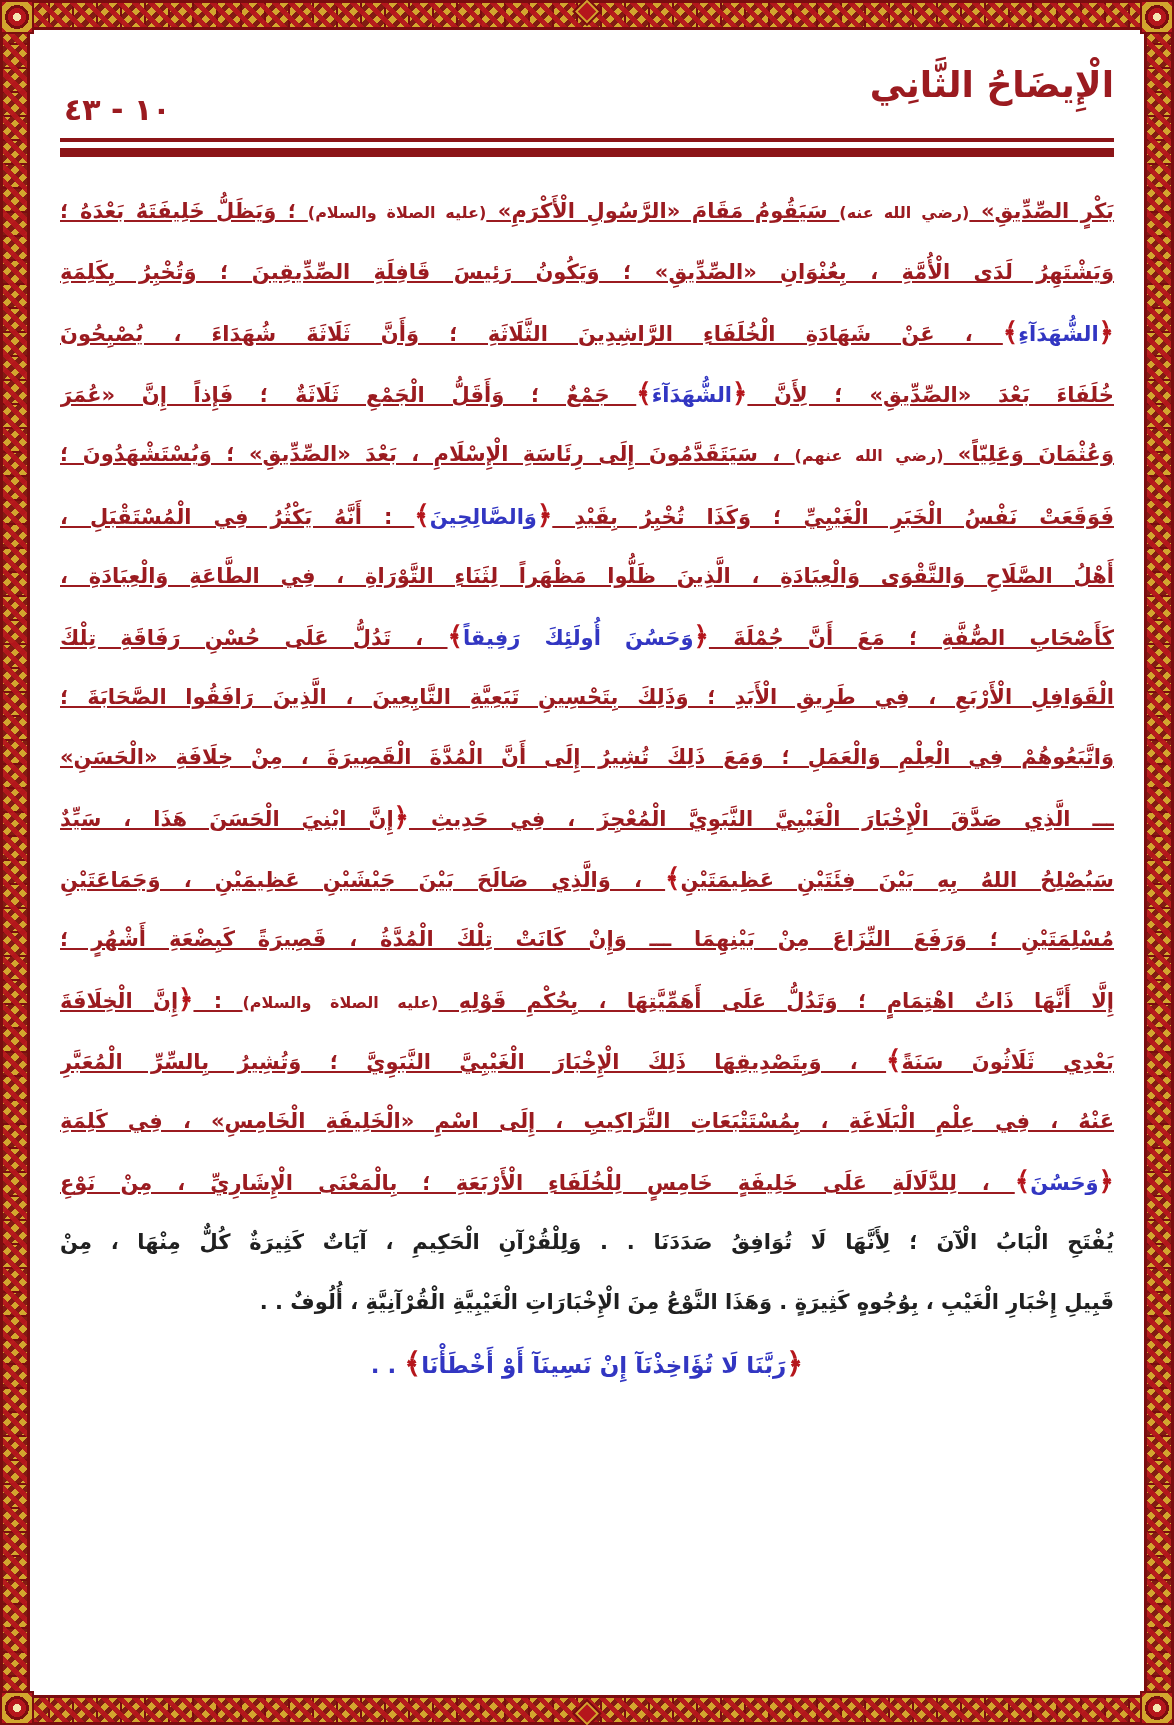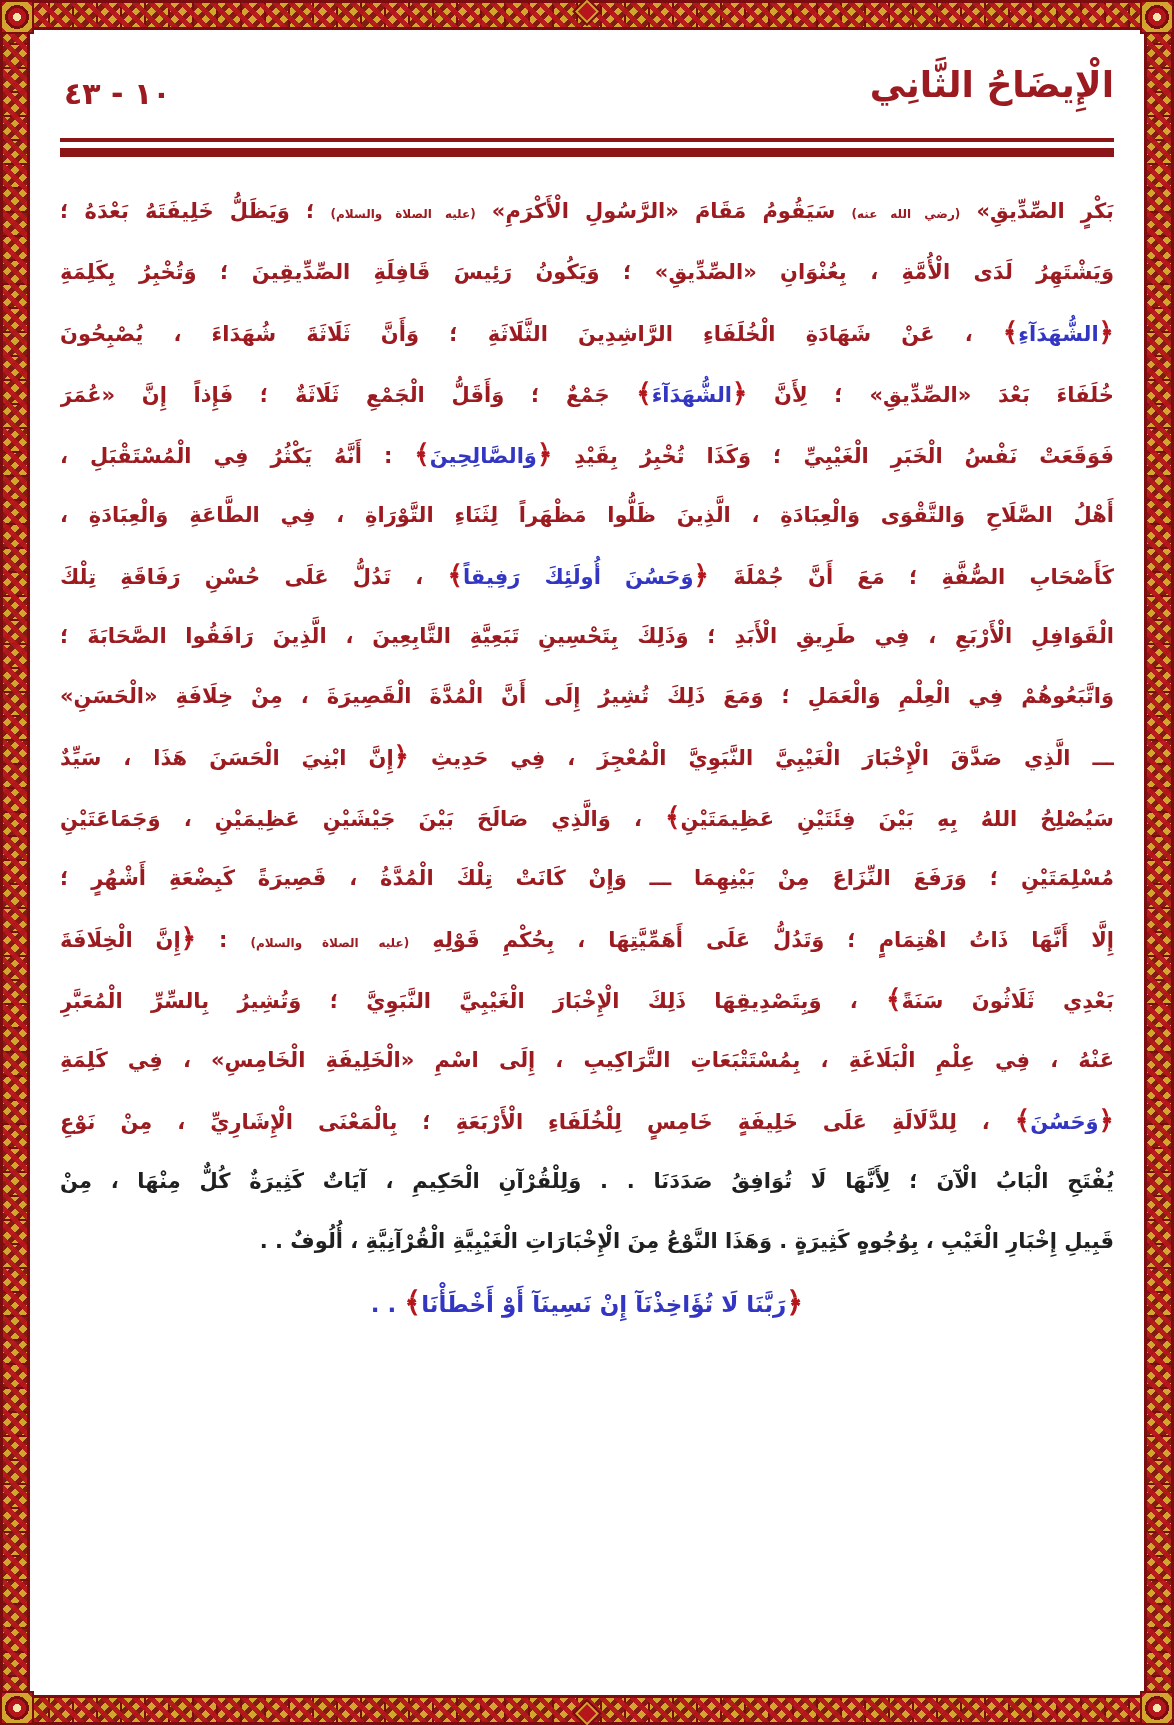--- a/index.html
+++ b/index.html
@@ -39,41 +39,41 @@
     transform:translateX(-50%) rotate(45deg);
   }
   .jewel.top{top:3px;} .jewel.bottom{bottom:3px;}
   
   .content{
     position:absolute;top:30px;left:30px;right:30px;bottom:30px;
     padding:26px 30px 0 30px;direction:rtl;box-sizing:border-box;
   }
   .header{position:relative;height:72px;}
   .page-num{
-    position:absolute;left:4px;top:20px;direction:rtl;
+    position:absolute;left:4px;top:36px;direction:rtl;
     font-size:30px;font-weight:bold;color:#9b1b20;letter-spacing:2px;
   }
   .title{
     text-align:right;padding-top:8px;
     font-size:36px;font-weight:bold;color:#9b1b20;
   }
   .rule{height:6px;border-top:4px solid #8c1518;border-bottom:9px solid #8c1518;margin-top:10px;}
   .body{margin-top:24px;}
   .line{
     line-height:60px;max-height:61px;overflow:hidden;
     font-size:21px;font-weight:bold;
     text-align:justify;text-align-last:justify;
   }
   .line.right{text-align:center;text-align-last:right;}
   .line.center{text-align-last:center;line-height:63px;font-size:23px;}
-  .seg-red{color:#9b1b20;}
+  .seg-red{color:#9b1b20;text-decoration:underline;}
   .seg-blue{color:#3236c2;}
   .seg-black{color:#202020;}
   .seg-bracket{color:#b5161c;font-size:1.25em;}
-  .seg-hon{color:#9b1b20;font-size:12px;}
+  .seg-hon{color:#9b1b20;font-size:16px;}
   .seg-dot{color:#8c1518;font-size:0.8em;}
 </style>
 </head>
 <body>
 
 <div class="page">
 
   <div class="strip h top"></div>
   <div class="strip h bottom"></div>
   <div class="strip v left"></div>
@@ -89,20 +89,21 @@
     <div class="header">
       <div class="page-num">١٠ - ٤٣</div>
       <div class="title">الْإِيضَاحُ الثَّانِي</div>
     </div>
     <div class="rule"></div>
     <div class="body" id="body-root">
         <div class="line "><span class="seg-red">بَكْرٍ الصِّدِّيقِ» </span><span class="seg-hon">(رضي الله عنه)</span><span class="seg-red"> سَيَقُومُ مَقَامَ «الرَّسُولِ الْأَكْرَمِ» </span><span class="seg-hon">(عليه الصلاة والسلام)</span><span class="seg-red"> ؛ وَيَظَلُّ خَلِيفَتَهُ بَعْدَهُ ؛</span></div>
         <div class="line "><span class="seg-red">وَيَشْتَهِرُ لَدَى الْأُمَّةِ ، بِعُنْوَانِ «الصِّدِّيقِ» ؛ وَيَكُونُ رَئِيسَ قَافِلَةِ الصِّدِّيقِينَ ؛ وَتُخْبِرُ بِكَلِمَةِ</span></div>
         <div class="line "><span class="seg-bracket">﴿</span><span class="seg-blue">الشُّهَدَآءِ</span><span class="seg-bracket">﴾</span><span class="seg-red"> ، عَنْ شَهَادَةِ الْخُلَفَاءِ الرَّاشِدِينَ الثَّلَاثَةِ ؛ وَأَنَّ ثَلَاثَةَ شُهَدَاءَ ، يُصْبِحُونَ</span></div>
         <div class="line "><span class="seg-red">خُلَفَاءَ بَعْدَ «الصِّدِّيقِ» ؛ لِأَنَّ </span><span class="seg-bracket">﴿</span><span class="seg-blue">الشُّهَدَآءَ</span><span class="seg-bracket">﴾</span><span class="seg-red"> جَمْعٌ ؛ وَأَقَلُّ الْجَمْعِ ثَلَاثَةٌ ؛ فَإِذاً إِنَّ «عُمَرَ</span></div>
+        <div class="line "><span class="seg-red">وَعُثْمَانَ وَعَلِيّاً» </span><span class="seg-hon">(رضي الله عنهم)</span><span class="seg-red"> ، سَيَتَقَدَّمُونَ إِلَى رِئَاسَةِ الْإِسْلَامِ ، بَعْدَ «الصِّدِّيقِ» ؛ وَيُسْتَشْهَدُونَ ؛</span></div>
         <div class="line "><span class="seg-red">فَوَقَعَتْ نَفْسُ الْخَبَرِ الْغَيْبِيِّ ؛ وَكَذَا تُخْبِرُ بِقَيْدِ </span><span class="seg-bracket">﴿</span><span class="seg-blue">وَالصَّالِحِينَ</span><span class="seg-bracket">﴾</span><span class="seg-red"> : أَنَّهُ يَكْثُرُ فِي الْمُسْتَقْبَلِ ،</span></div>
         <div class="line "><span class="seg-red">أَهْلُ الصَّلَاحِ وَالتَّقْوَى وَالْعِبَادَةِ ، الَّذِينَ ظَلُّوا مَظْهَراً لِثَنَاءِ التَّوْرَاةِ ، فِي الطَّاعَةِ وَالْعِبَادَةِ ،</span></div>
         <div class="line "><span class="seg-red">كَأَصْحَابِ الصُّفَّةِ ؛ مَعَ أَنَّ جُمْلَةَ </span><span class="seg-bracket">﴿</span><span class="seg-blue">وَحَسُنَ أُولَئِكَ رَفِيقاً</span><span class="seg-bracket">﴾</span><span class="seg-red"> ، تَدُلُّ عَلَى حُسْنِ رَفَاقَةِ تِلْكَ</span></div>
         <div class="line "><span class="seg-red">الْقَوَافِلِ الْأَرْبَعِ ، فِي طَرِيقِ الْأَبَدِ ؛ وَذَلِكَ بِتَحْسِينِ تَبَعِيَّةِ التَّابِعِينَ ، الَّذِينَ رَافَقُوا الصَّحَابَةَ ؛</span></div>
         <div class="line "><span class="seg-red">وَاتَّبَعُوهُمْ فِي الْعِلْمِ وَالْعَمَلِ ؛ وَمَعَ ذَلِكَ تُشِيرُ إِلَى أَنَّ الْمُدَّةَ الْقَصِيرَةَ ، مِنْ خِلَافَةِ «الْحَسَنِ»</span></div>
         <div class="line "><span class="seg-red">ـــ الَّذِي صَدَّقَ الْإِخْبَارَ الْغَيْبِيَّ النَّبَوِيَّ الْمُعْجِزَ ، فِي حَدِيثِ </span><span class="seg-bracket">﴿</span><span class="seg-red">إِنَّ ابْنِيَ الْحَسَنَ هَذَا ، سَيِّدٌ</span></div>
         <div class="line "><span class="seg-red">سَيُصْلِحُ اللهُ بِهِ بَيْنَ فِئَتَيْنِ عَظِيمَتَيْنِ</span><span class="seg-bracket">﴾</span><span class="seg-red"> ، وَالَّذِي صَالَحَ بَيْنَ جَيْشَيْنِ عَظِيمَيْنِ ، وَجَمَاعَتَيْنِ</span></div>
         <div class="line "><span class="seg-red">مُسْلِمَتَيْنِ ؛ وَرَفَعَ النِّزَاعَ مِنْ بَيْنِهِمَا ـــ وَإِنْ كَانَتْ تِلْكَ الْمُدَّةُ ، قَصِيرَةً كَبِضْعَةِ أَشْهُرٍ ؛</span></div>
         <div class="line "><span class="seg-red">إِلَّا أَنَّهَا ذَاتُ اهْتِمَامٍ ؛ وَتَدُلُّ عَلَى أَهَمِّيَّتِهَا ، بِحُكْمِ قَوْلِهِ </span><span class="seg-hon">(عليه الصلاة والسلام)</span><span class="seg-red"> : </span><span class="seg-bracket">﴿</span><span class="seg-red">إِنَّ الْخِلَافَةَ</span></div>
         <div class="line "><span class="seg-red">بَعْدِي ثَلَاثُونَ سَنَةً</span><span class="seg-bracket">﴾</span><span class="seg-red"> ، وَبِتَصْدِيقِهَا ذَلِكَ الْإِخْبَارَ الْغَيْبِيَّ النَّبَوِيَّ ؛ وَتُشِيرُ بِالسِّرِّ الْمُعَبَّرِ</span></div>

